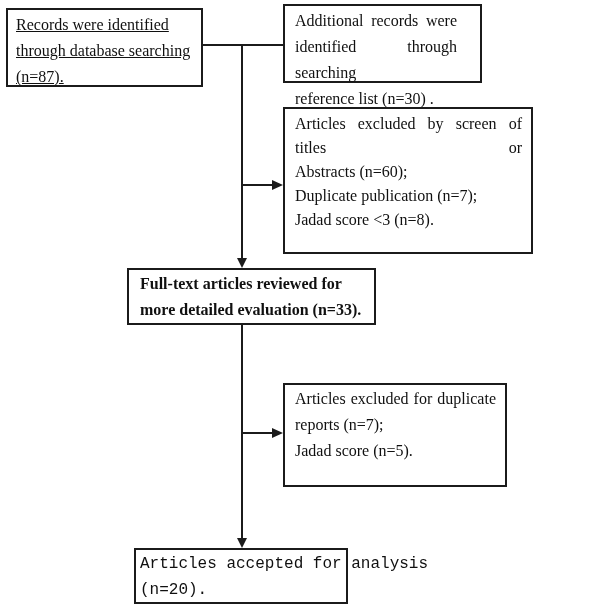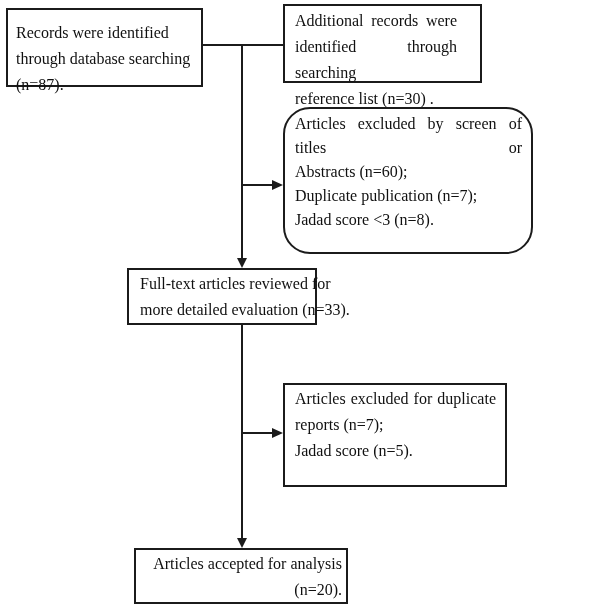--- a/index.html
+++ b/index.html
@@ -26,27 +26,27 @@
   }
   .box .ln {
     white-space: nowrap;
   }
   .box .jl {                 
     white-space: normal;
     text-align: justify;
     text-align-last: justify;
   }
   
-  #box-records          { left: 6px;   top: 8px;   width: 197px; height: 79px;  padding: 10px 6px 0 8px; }
+  #box-records          { left: 6px;   top: 8px;   width: 197px; height: 79px;  padding: 2px 6px 0 8px; text-decoration: underline; }
   #box-additional       { left: 283px; top: 4px;   width: 199px; height: 79px;  padding: 2px 23px 0 10px; }
-  #box-excluded-screen  { left: 283px; top: 107px; width: 250px; height: 147px; padding: 3px 9px 0 10px; line-height: 24px; border-radius: 27px; }
-  #box-fulltext         { left: 127px; top: 268px; width: 190px; height: 57px;  padding: 1px 8px 0 11px; }
+  #box-excluded-screen  { left: 283px; top: 107px; width: 250px; height: 147px; padding: 3px 9px 0 10px; line-height: 24px; }
+  #box-fulltext         { left: 127px; top: 268px; width: 249px; height: 57px;  padding: 1px 8px 0 11px; font-weight: bold; }
   #box-excluded-dup     { left: 283px; top: 383px; width: 224px; height: 104px; padding: 1px 9px 0 10px; }
   #box-accepted         { left: 134px; top: 548px; width: 214px; height: 56px;  padding: 1px 4px 0 4px; text-align: center; }
-  #box-accepted .ln     { text-align: right; }
+  #box-accepted .ln     { text-align: left; font-family: Liberation Mono, monospace; }
   
   .hline, .vline {
     position: absolute;
     background: #1b1b1b;
   }
   .hline { height: 2px; }
   .vline { width: 2px; }
   #line-top-h   { left: 203px; top: 44px;  width: 80px; }
   #line-v1      { left: 241px; top: 44px;  height: 214px; }
   #line-h1      { left: 241px; top: 184px; width: 31px; }

